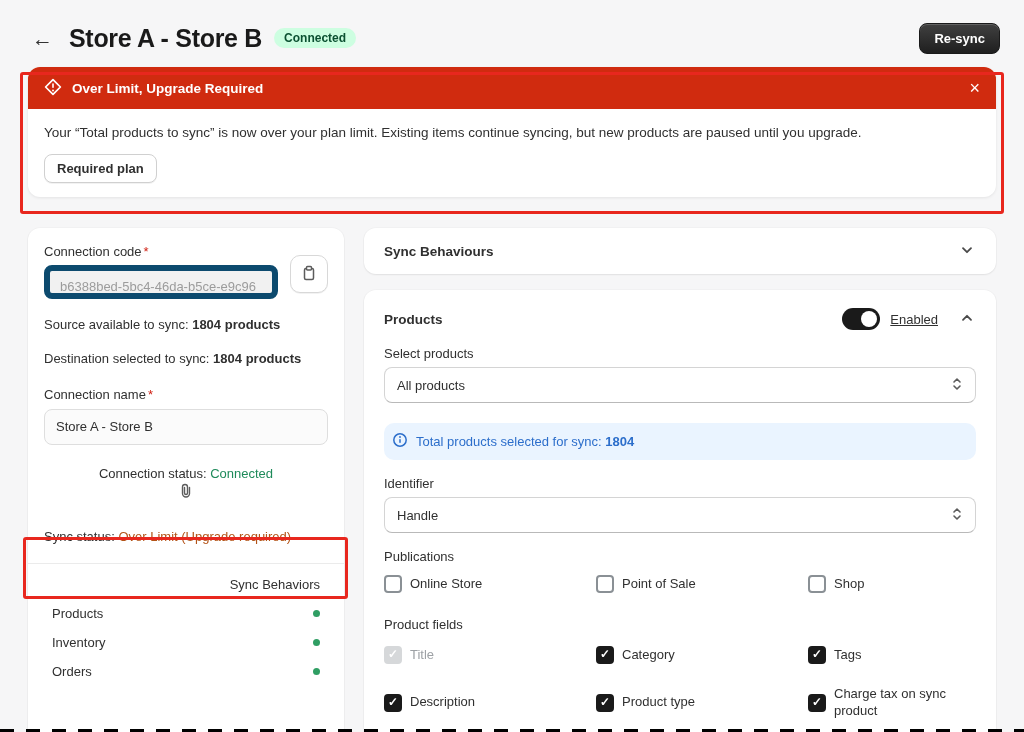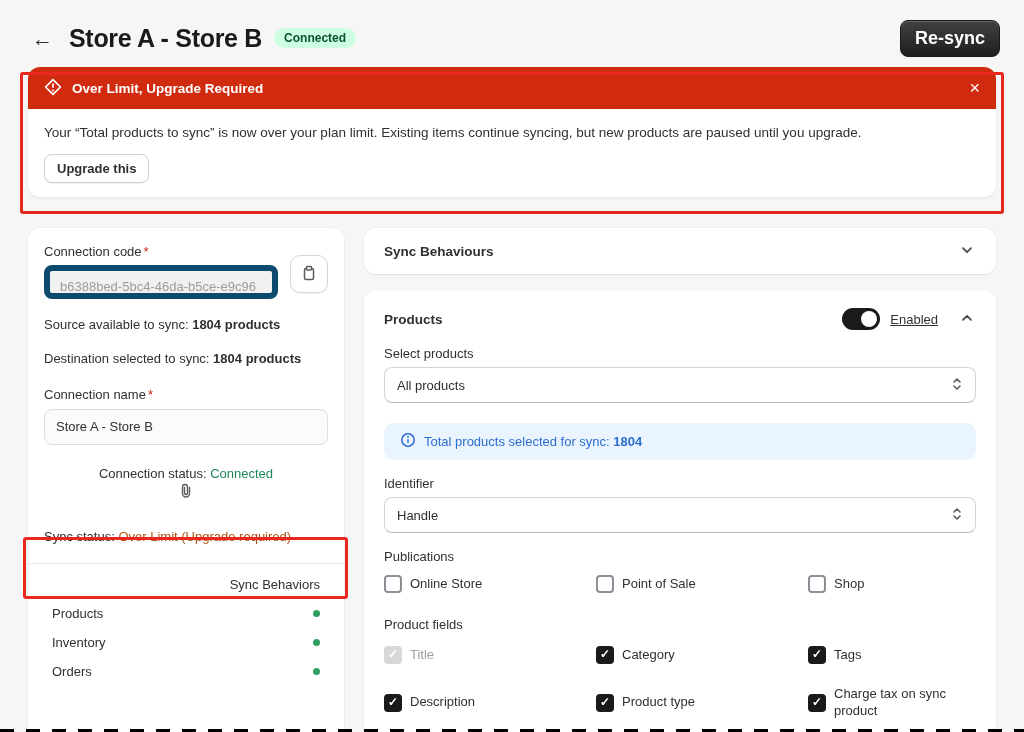--- a/index.html
+++ b/index.html
@@ -23,21 +23,21 @@
     line-height: 1; padding: 2px 4px;
   }
   .page-title { font-size: 25px; font-weight: 700; color: #1a1a1a; letter-spacing: -.3px; }
   .status-badge {
     background: #cdfee1; color: #0c5132; font-size: 12px; font-weight: 600;
     padding: 3px 10px; border-radius: 10px;
   }
   .resync-btn {
     margin-left: auto;
     background: linear-gradient(180deg,#404040,#1f1f1f);
-    color: #fff; font-size: 18px; font-weight: 600;
+    color: #fff; font-size: 13px; font-weight: 600;
     border: 1px solid #1a1a1a; border-radius: 8px; padding: 7px 14px;
     box-shadow: inset 0 1px 0 rgba(255,255,255,.18); cursor: pointer;
     font-family: "Liberation Sans", sans-serif;
   }
 
   
   .banner {
     position: absolute; left: 28px; top: 67px; width: 968px;
     background: #fff; border-radius: 12px;
     box-shadow: 0 1px 3px rgba(0,0,0,.08);
@@ -131,21 +131,21 @@
   .flabel { font-size: 13px; color: #303030; margin-top: 16px; }
   .flabel.more { margin-top: 24px; }
   .select {
     margin-top: 6px; height: 36px; background: #fff;
     border: 1px solid #d4d4d4; border-bottom-color: #b9b9b9; border-radius: 8px;
     display: flex; align-items: center; justify-content: space-between;
     padding: 0 12px; font-size: 13px; color: #303030; cursor: pointer; gap: 27px;
   }
   .info-banner {
     margin-top: 20px; background: #eaf4ff; border-radius: 10px;
-    padding: 9px 16px; display: flex; align-items: center; gap: 8px;
+    padding: 9px 8px; display: flex; align-items: center; gap: 8px;
     font-size: 13px; color: #2c6ecb;
   }
   .info-banner b { color: #2c6ecb; }
 
   .triple { display: grid; grid-template-columns: 212px 212px 1fr; row-gap: 22px; margin-top: 11px; }
   .triple.fields { margin-top: 14px; }
   .check-item { display: flex; align-items: center; gap: 8px; font-size: 13px; color: #303030; cursor: pointer; line-height: 1.3; }
   .cb {
     width: 18px; height: 18px; border: 2px solid #8a9095; border-radius: 4px;
     background: #fff; flex: none; position: relative;
@@ -186,21 +186,21 @@
         <circle cx="9" cy="12.4" r="1" fill="#fff"></circle>
       </svg>
     </span>
     <span class="banner-title">Over Limit, Upgrade Required</span>
     <button class="banner-close">
       <span>×</span>
     </button>
   </div>
   <div class="banner-body">
     <p>Your “Total products to sync” is now over your plan limit. Existing items continue syncing, but new products are paused until you upgrade.</p>
-    <button class="upgrade-btn">Upgrade this</button>
+    <button class="upgrade-btn">Required plan</button>
   </div>
 </section>
 <div class="annotation annotation-banner"></div>
 
 <aside class="card connection-card">
 
   <div class="field-label">
     <span>Connection code</span><span class="req">*</span>
   </div>
   <div class="code-row">

